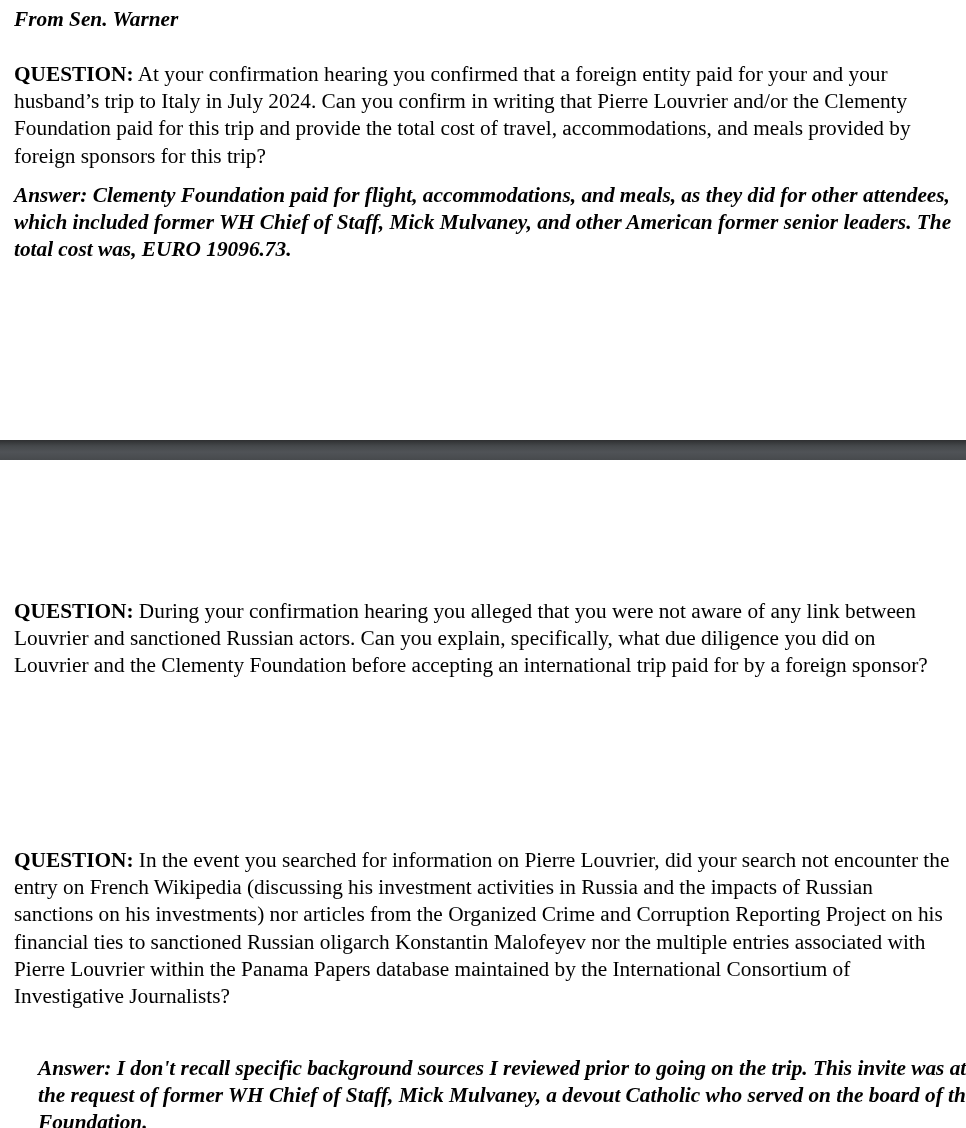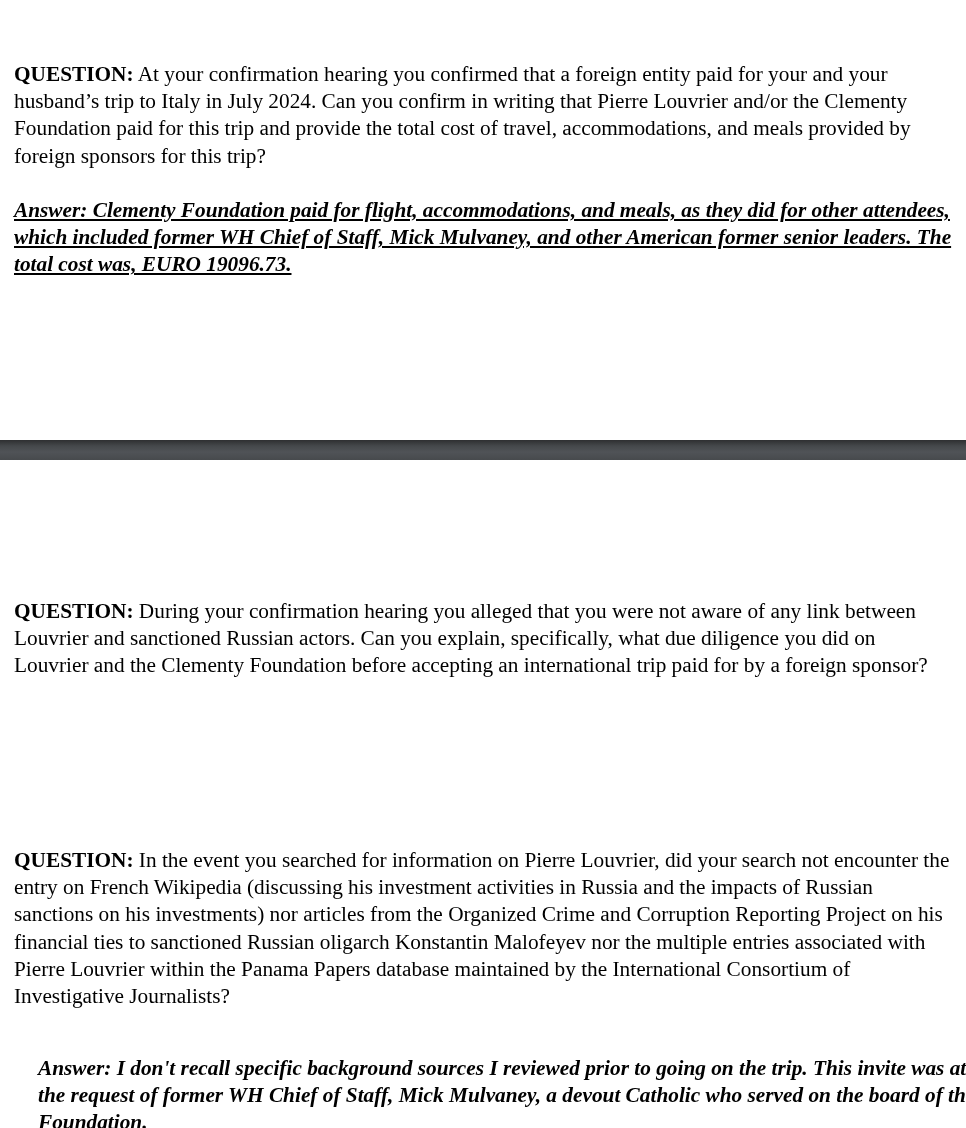--- a/index.html
+++ b/index.html
@@ -12,24 +12,25 @@
              background: linear-gradient(to bottom, #2e2f31 0%, #45484b 30%, #505357 60%, #474a4d 100%); }
   .block { position: absolute; left: 14px; width: 940px; font-size: 21.3px; line-height: 27.2px; margin: 0; }
   .heading { font-weight: bold; font-style: italic; }
   .q-label { font-weight: bold; text-align: center; }
   .answer { font-weight: bold; font-style: italic; }
 </style>
 </head>
 <body>
 
 <div class="page" id="page1">
+  <p class="block heading" style="top:6px;">From Sen. Warner</p>
 
   <p class="block" style="top:61px;"><span class="q-label">QUESTION:</span><span> At your confirmation hearing you confirmed that a foreign entity paid for your and your husband’s trip to Italy in July 2024. Can you confirm in writing that Pierre Louvrier and/or the Clementy Foundation paid for this trip and provide the total cost of travel, accommodations, and meals provided by foreign sponsors for this trip?</span></p>
 
-  <p class="block answer" style="top:197px;text-decoration:underline;">Answer: Clementy Foundation paid for flight, accommodations, and meals, as they did for other attendees, which included former WH Chief of Staff, Mick Mulvaney, and other American former senior leaders. The total cost was, EURO 19096.73.</p>
+  <p class="block answer" style="top:182px;">Answer: Clementy Foundation paid for flight, accommodations, and meals, as they did for other attendees, which included former WH Chief of Staff, Mick Mulvaney, and other American former senior leaders. The total cost was, EURO 19096.73.</p>
 </div>
 
 <div class="divider"></div>
 
 <div class="page" id="page2">
   <p class="block" style="top:138px;"><span class="q-label">QUESTION:</span><span> During your confirmation hearing you alleged that you were not aware of any link between Louvrier and sanctioned Russian actors. Can you explain, specifically, what due diligence you did on Louvrier and the Clementy Foundation before accepting an international trip paid for by a foreign sponsor?</span></p>
 
 
   <p class="block" style="top:387px;"><span class="q-label">QUESTION:</span><span> In the event you searched for information on Pierre Louvrier, did your search not encounter the entry on French Wikipedia (discussing his investment activities in Russia and the impacts of Russian sanctions on his investments) nor articles from the Organized Crime and Corruption Reporting Project on his financial ties to sanctioned Russian oligarch Konstantin Malofeyev nor the multiple entries associated with Pierre Louvrier within the Panama Papers database maintained by the International Consortium of Investigative Journalists?</span></p>
 

